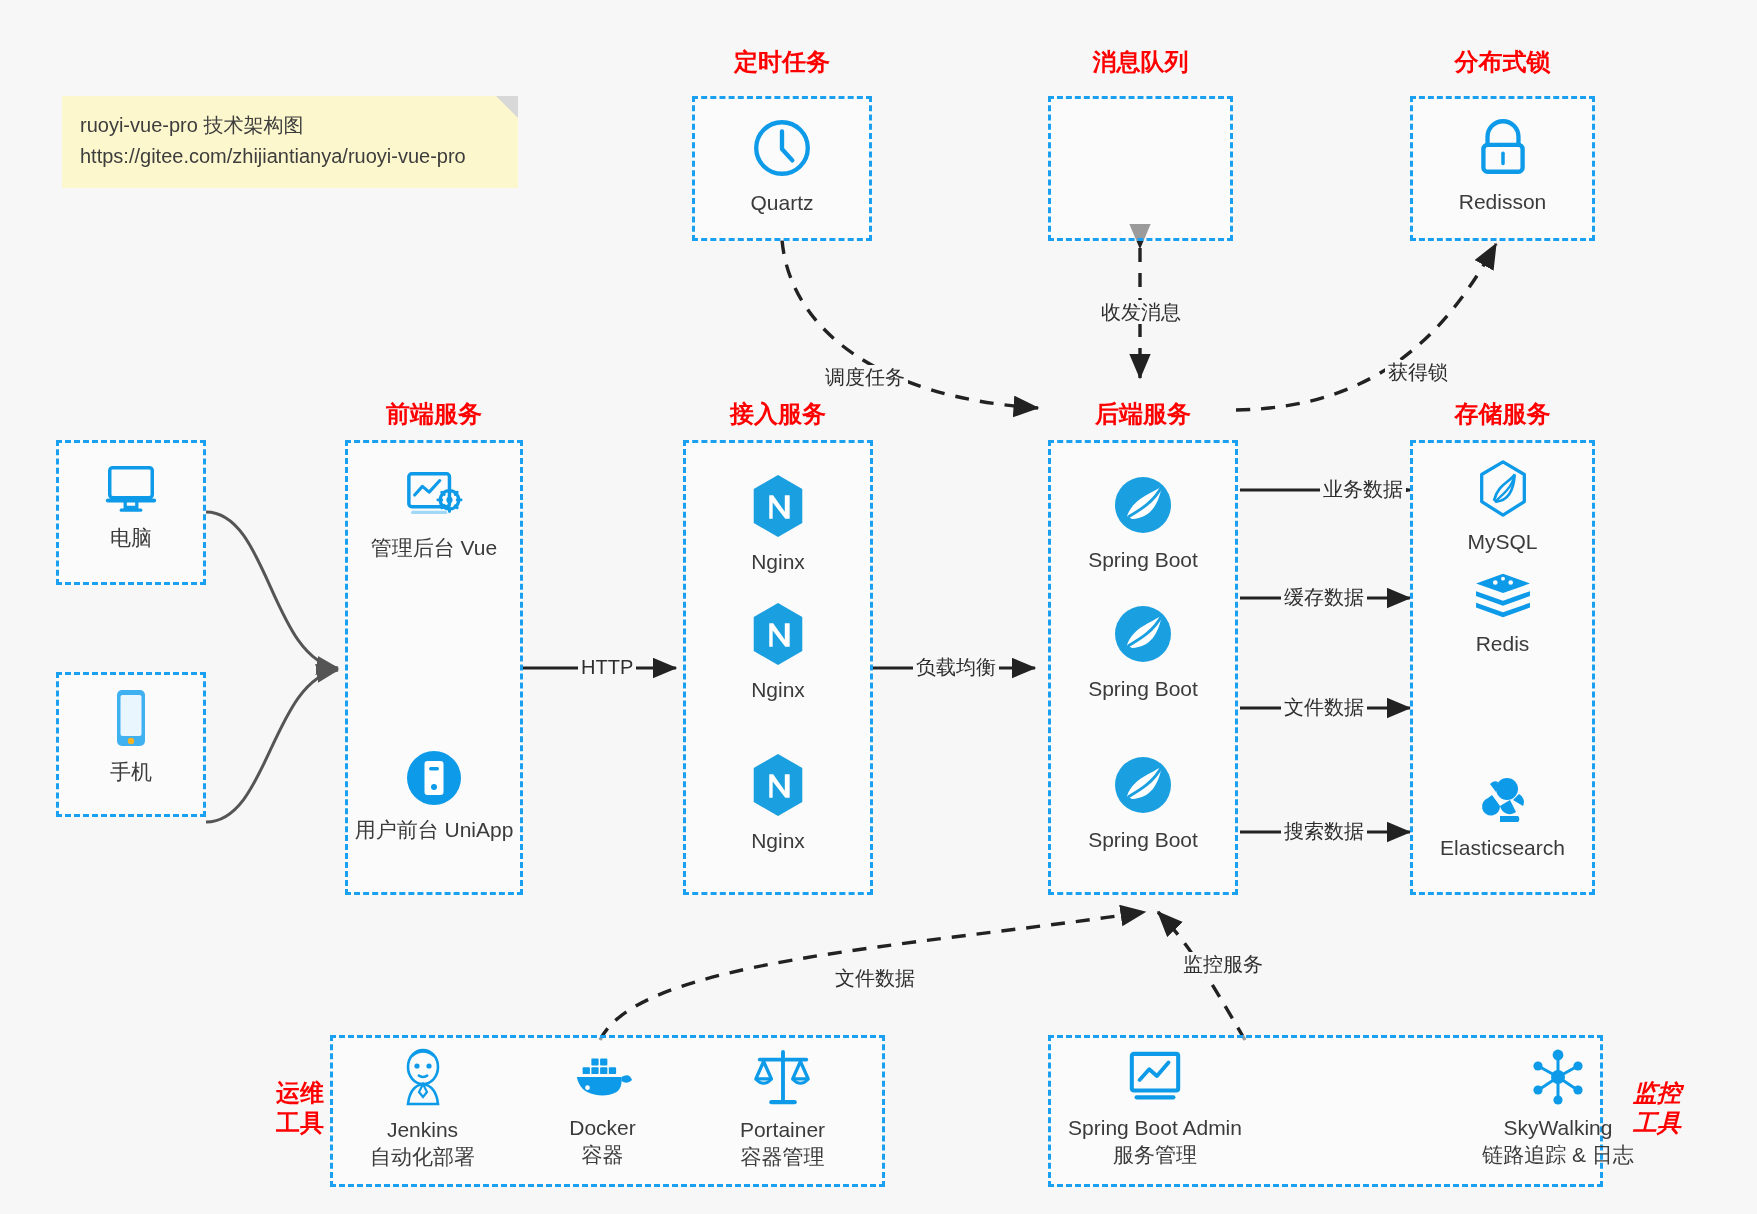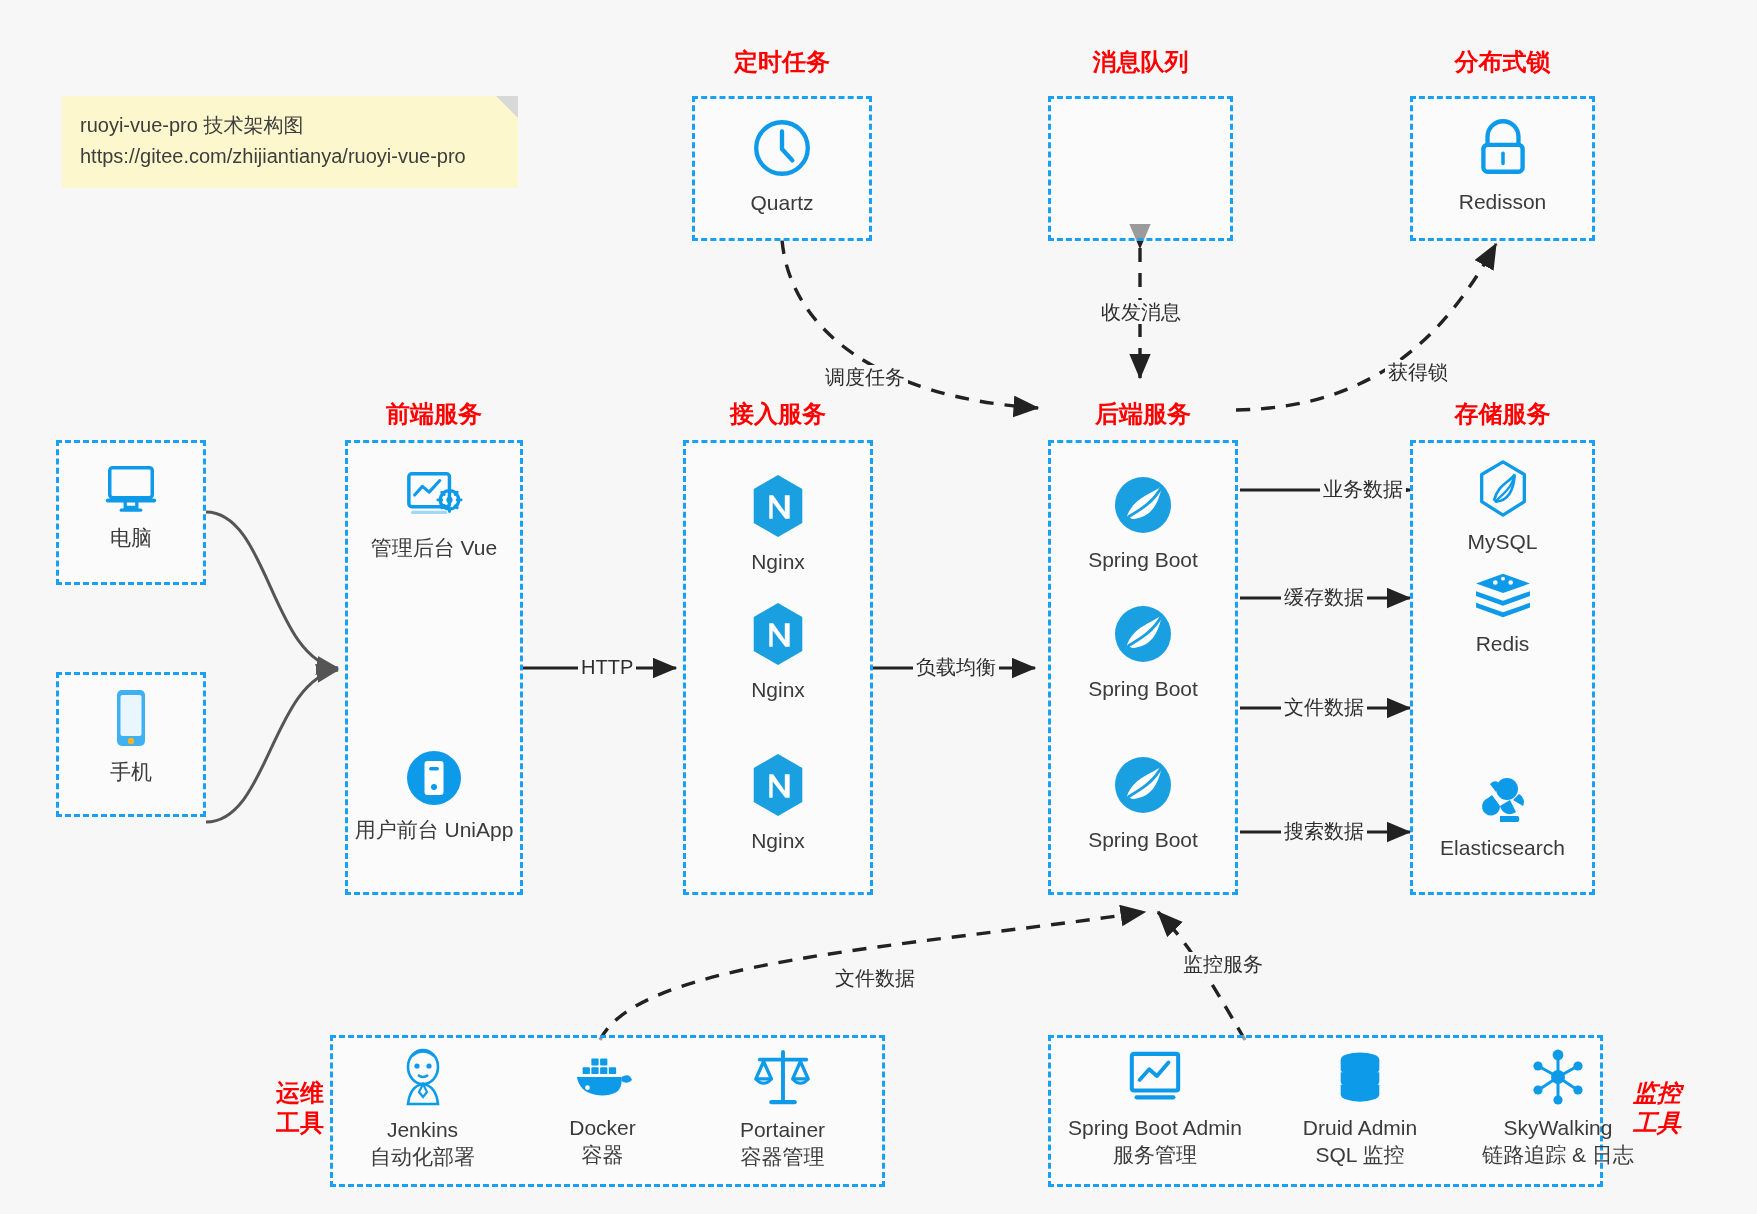--- a/index.html
+++ b/index.html
@@ -416,33 +416,20 @@
       <svg width="62" height="56" viewBox="0 0 64 58">
         <rect x="8" y="4" width="48" height="38" rx="2" fill="none" stroke="#0d9ae8" stroke-width="4.2"></rect>
         <path d="M16 31 L26 20 L34 27 L46 13" fill="none" stroke="#0d9ae8" stroke-width="4" stroke-linecap="round" stroke-linejoin="round"></path>
         <path d="M13 49 H51" stroke="#0d9ae8" stroke-width="4.4" stroke-linecap="round"></path>
       </svg>
     </span>
     <span class="lbl">Spring Boot Admin</span>
     <span class="lbl2">服务管理</span>
   </div>
 
-  <div class="node" style="left:1275px; top:1050px; width:170px;">
-    <span class="ico">
-      <svg width="58" height="56" viewBox="0 0 58 58">
-        <ellipse cx="29" cy="10" rx="20" ry="7.5" fill="#0d9ae8"></ellipse>
-        <path d="M9 10 v10 a20 7.5 0 0 0 40 0 V10 z" fill="#0d9ae8"></path>
-        <path d="M9 23 v10 a20 7.5 0 0 0 40 0 V23 z" fill="#0d9ae8"></path>
-        <path d="M9 36 v10 a20 7.5 0 0 0 40 0 V36 z" fill="#0d9ae8"></path>
-        <ellipse cx="29" cy="21" rx="20" ry="7.5" fill="#ffffff" opacity="0"></ellipse>
-      </svg>
-    </span>
-    <span class="lbl">Druid Admin</span>
-    <span class="lbl2">SQL 监控</span>
-  </div>
 
   <div class="node" style="left:1468px; top:1048px; width:180px;">
     <span class="ico">
       <svg width="60" height="58" viewBox="0 0 60 58">
         <g stroke="#0d9ae8" stroke-width="3">
           <path d="M30 29 L30 9"></path>
             <path d="M30 29 L48 19"></path>
             <path d="M30 29 L48 41"></path>
           <path d="M30 29 L30 49"></path>
             <path d="M30 29 L12 41"></path>

